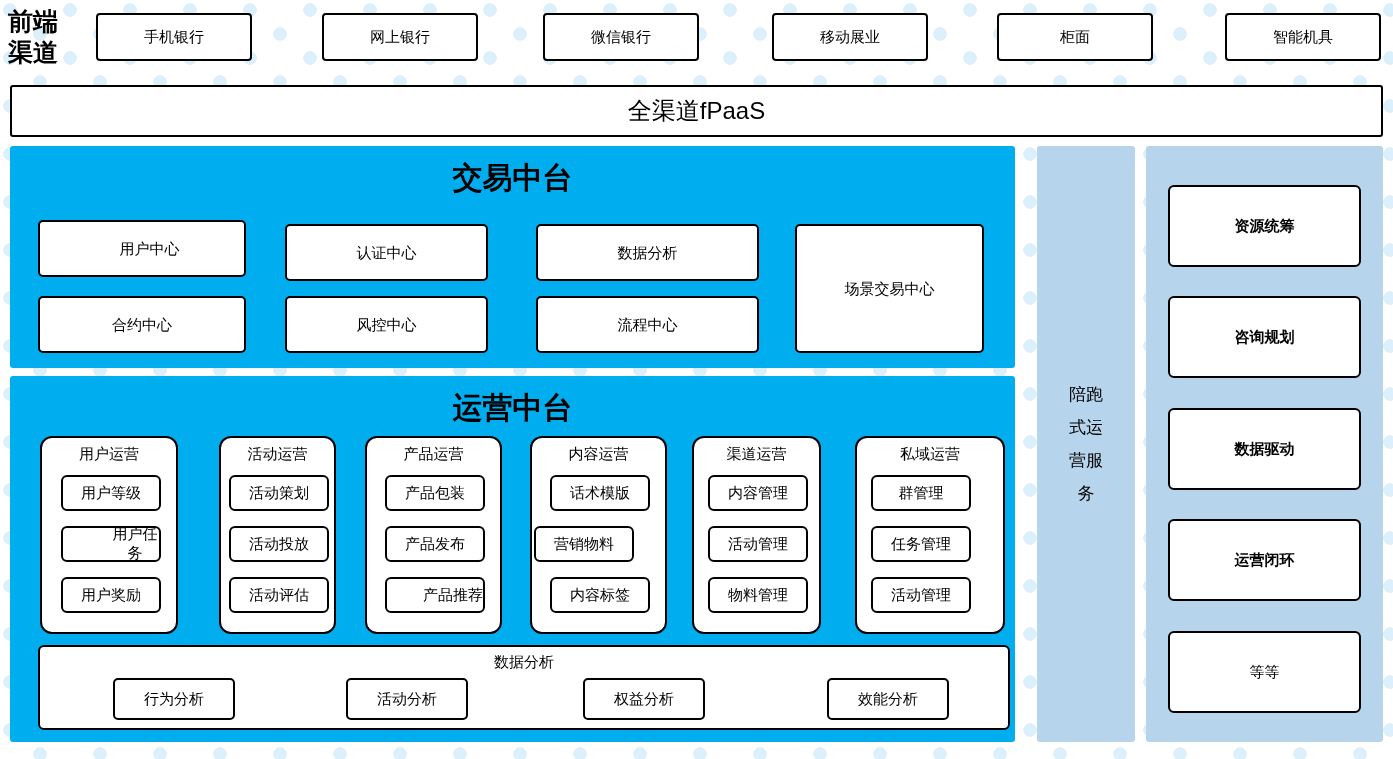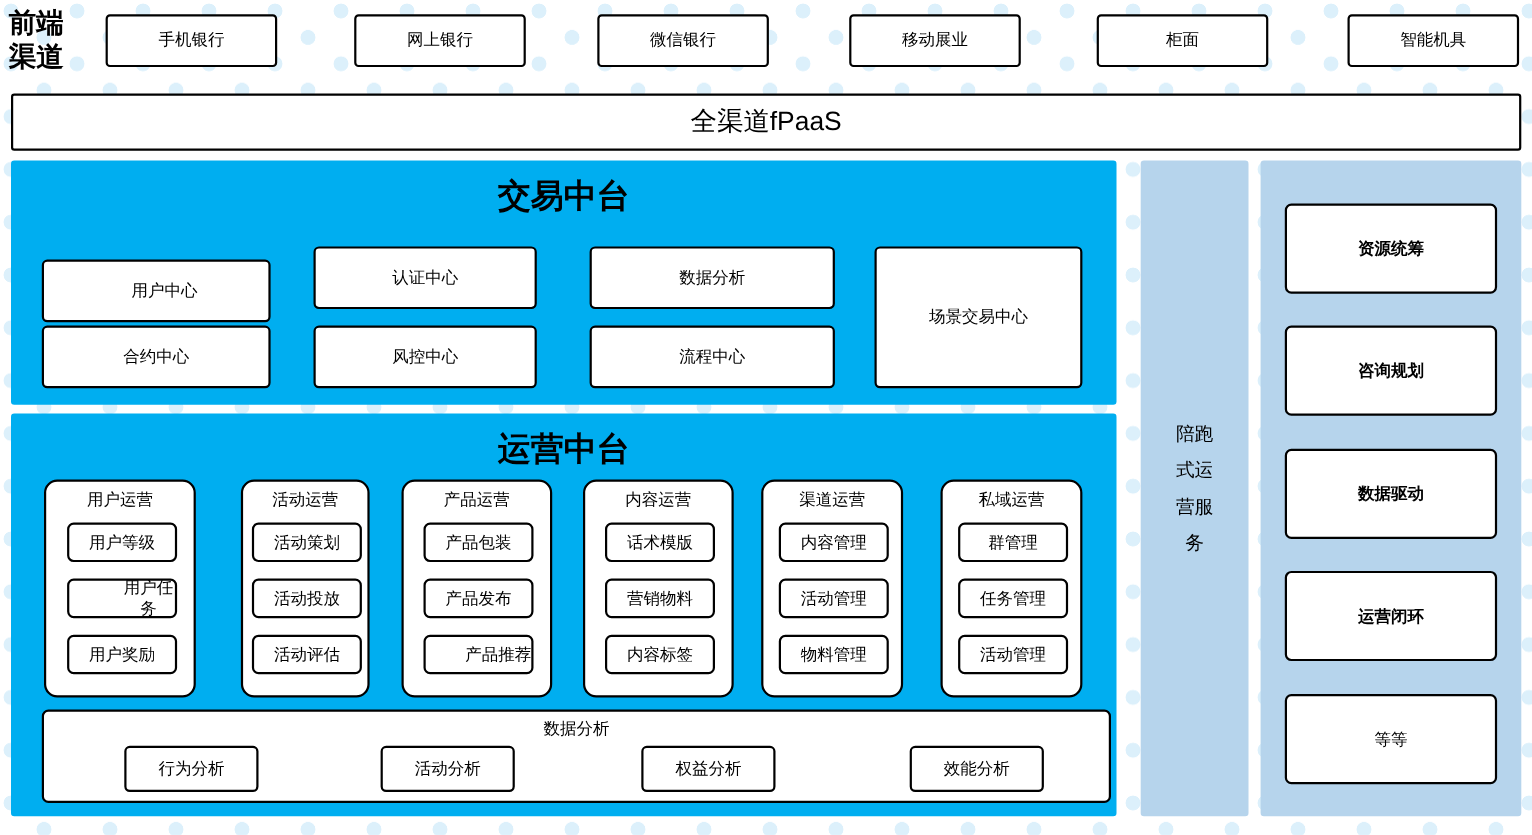--- a/index.html
+++ b/index.html
@@ -236,21 +236,21 @@
   </div>
 
   <div class="box" id="fpaas-bar">
     <span>全渠道fPaaS</span>
   </div>
 
   <div class="cyan-panel" id="trade-panel" style="left:10px; top:146px; width:1005px; height:222px;">
     <div class="panel-title" style="top:12px;">交易中台</div>
   </div>
 
-  <div class="box trade-box" style="left:38px; top:236px; width:208px; height:57px;padding-left:15px;">
+  <div class="box trade-box" style="left:38px; top:220px; width:208px; height:57px;padding-left:15px;">
     <span>用户中心</span>
   </div>
   <div class="box trade-box" style="left:285px; top:224px; width:203px; height:57px;">
     <span>认证中心</span>
   </div>
   <div class="box trade-box" style="left:536px; top:224px; width:223px; height:57px;">
     <span>数据分析</span>
   </div>
   <div class="box trade-box" style="left:38px; top:296px; width:208px; height:57px;">
     <span>合约中心</span>
@@ -306,42 +306,42 @@
     <div class="op-item" style="left:18px; top:139px; width:100px; height:36px;justify-content:flex-end;">
         <span>产品推荐</span>
       </div>
   </div>
 
   <div class="op-col" style="left:530px; top:436px; width:137px; height:198px;">
     <div class="op-col-title">内容运营</div>
     <div class="op-item" style="left:18px; top:37px; width:100px; height:36px;">
         <span>话术模版</span>
       </div>
-    <div class="op-item" style="left:18px; top:88px; width:100px; height:36px;">
+    <div class="op-item" style="left:2px; top:88px; width:100px; height:36px;">
         <span>营销物料</span>
       </div>
     <div class="op-item" style="left:18px; top:139px; width:100px; height:36px;">
         <span>内容标签</span>
       </div>
   </div>
 
   <div class="op-col" style="left:692px; top:436px; width:129px; height:198px;">
     <div class="op-col-title">渠道运营</div>
     <div class="op-item" style="left:14px; top:37px; width:100px; height:36px;">
         <span>内容管理</span>
       </div>
     <div class="op-item" style="left:14px; top:88px; width:100px; height:36px;">
         <span>活动管理</span>
       </div>
     <div class="op-item" style="left:14px; top:139px; width:100px; height:36px;">
         <span>物料管理</span>
       </div>
   </div>
 
-  <div class="op-col" style="left:855px; top:436px; width:129px; height:198px;">
+  <div class="op-col" style="left:855px; top:436px; width:150px; height:198px;">
     <div class="op-col-title">私域运营</div>
     <div class="op-item" style="left:14px; top:37px; width:100px; height:36px;">
         <span>群管理</span>
       </div>
     <div class="op-item" style="left:14px; top:88px; width:100px; height:36px;">
         <span>任务管理</span>
       </div>
     <div class="op-item" style="left:14px; top:139px; width:100px; height:36px;">
         <span>活动管理</span>
       </div>

